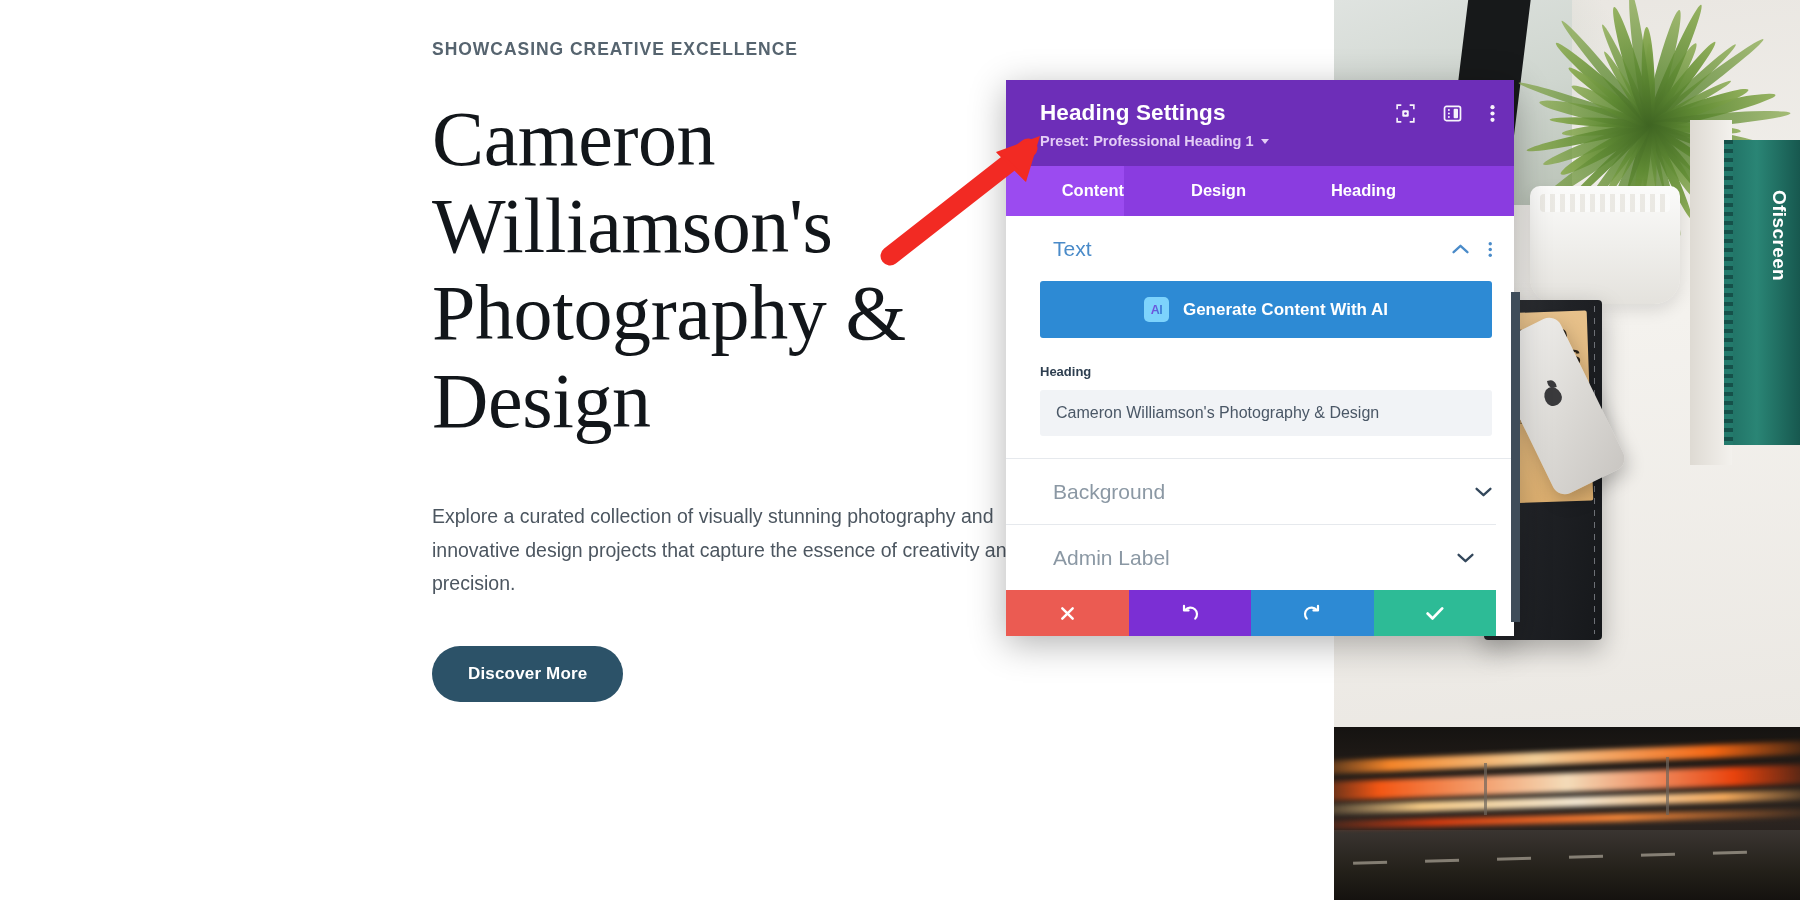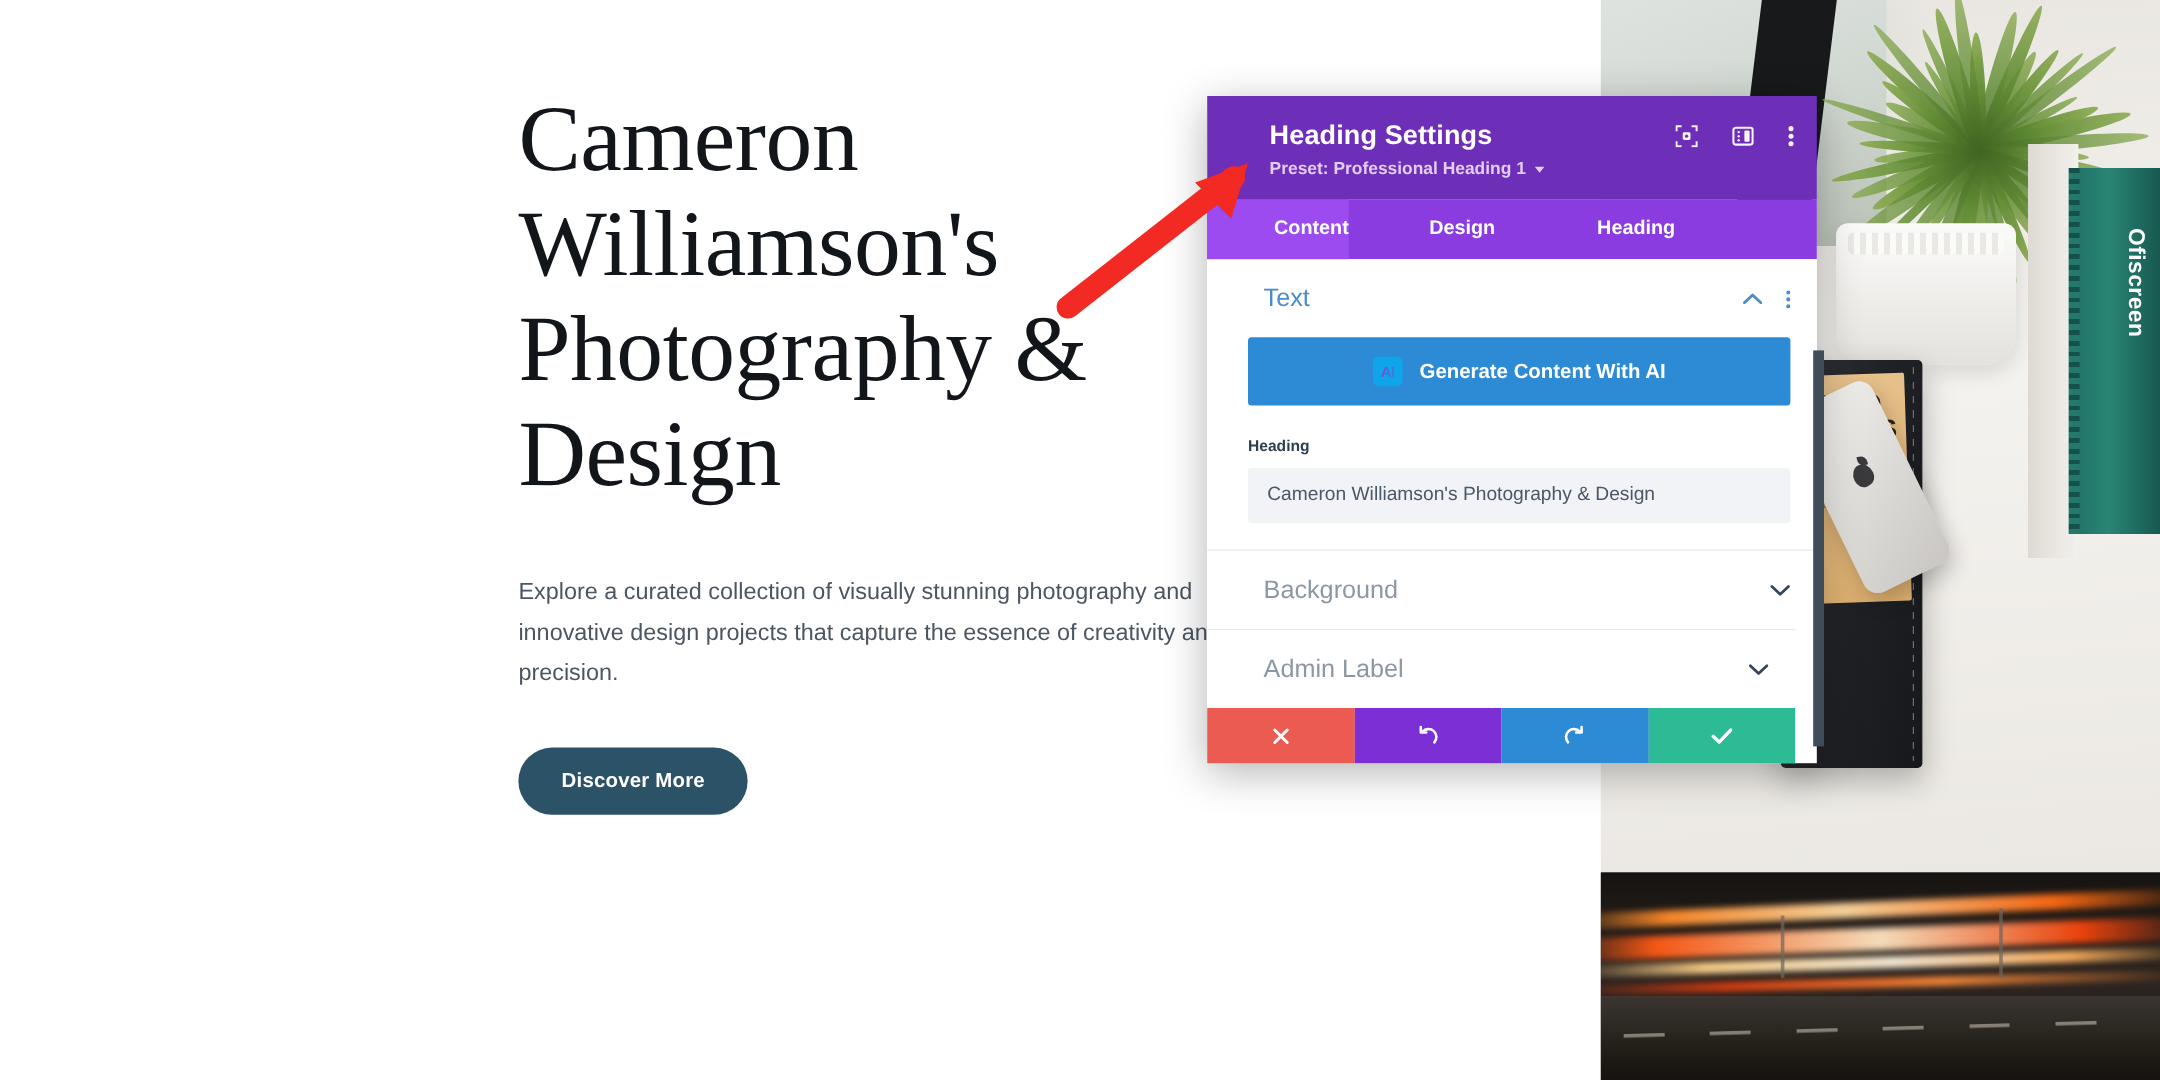--- a/index.html
+++ b/index.html
@@ -193,21 +193,21 @@
   
   .modal {
     position: absolute; left: 1006px; top: 80px;
     width: 508px;
     box-shadow: 0 8px 34px rgba(0,0,0,0.30);
     font-family: "Liberation Sans", sans-serif;
   }
 
   .modal-header {
     background: #6d2eb8;
-    padding: 19px 22px 16px 52px;
+    padding: 19px 22px 16px 34px;
     position: relative;
   }
   .modal-title {
     color: #ffffff; font-size: 22.5px; font-weight: 700; letter-spacing: .005em;
     line-height: 1.2;
   }
   .modal-preset {
     margin-top: 7px;
     color: #e3cdf5; font-size: 14.5px; font-weight: 700;
     display: inline-flex; align-items: center; gap: 7px; cursor: pointer;
@@ -267,21 +267,21 @@
   .group-text { padding: 0 22px 22px 34px; }
 
   .ai-btn {
     width: 100%; background: #2d8ad4; border: none; border-radius: 3px;
     color: #ffffff; font-size: 17px; font-weight: 700;
     padding: 16px 10px; cursor: pointer;
     display: flex; align-items: center; justify-content: center; gap: 14px;
     font-family: "Liberation Sans", sans-serif;
   }
   .ai-badge {
-    width: 25px; height: 25px; border-radius: 5px; background: #0ea5e9;
+    width: 25px; height: 25px; border-radius: 5px; background: #7dd3fc;
     display: inline-flex; align-items: center; justify-content: center;
     font-size: 12.5px; font-weight: 800; letter-spacing: -0.5px;
     background-clip: padding-box;
   }
   .ai-badge span {
     background: linear-gradient(100deg,#8b3ce0 0%, #2d8ad4 100%);
     -webkit-background-clip: text; background-clip: text; color: transparent;
   }
 
   .field-label {
@@ -399,20 +399,21 @@
       <div class="trail tr-a"></div>
       <div class="trail tr-b"></div>
       <div class="trail tr-c"></div>
       <div class="trail tr-d"></div>
       <div class="pole" style="left:150px; top:36px; height:52px;"></div>
       <div class="pole" style="left:332px; top:30px; height:58px;"></div>
     </div>
   </div>
 
   <div class="hero">
+    <div class="eyebrow">SHOWCASING CREATIVE EXCELLENCE</div>
     <h1 class="hero-title">Cameron Williamson's Photography &amp; Design</h1>
     <p class="hero-copy">Explore a curated collection of visually stunning photography and innovative design projects that capture the essence of creativity and precision.</p>
     <button class="hero-btn">Discover More</button>
   </div>
 </div>
 
 <div class="modal">
 
   <div class="modal-scroll"></div>
 

